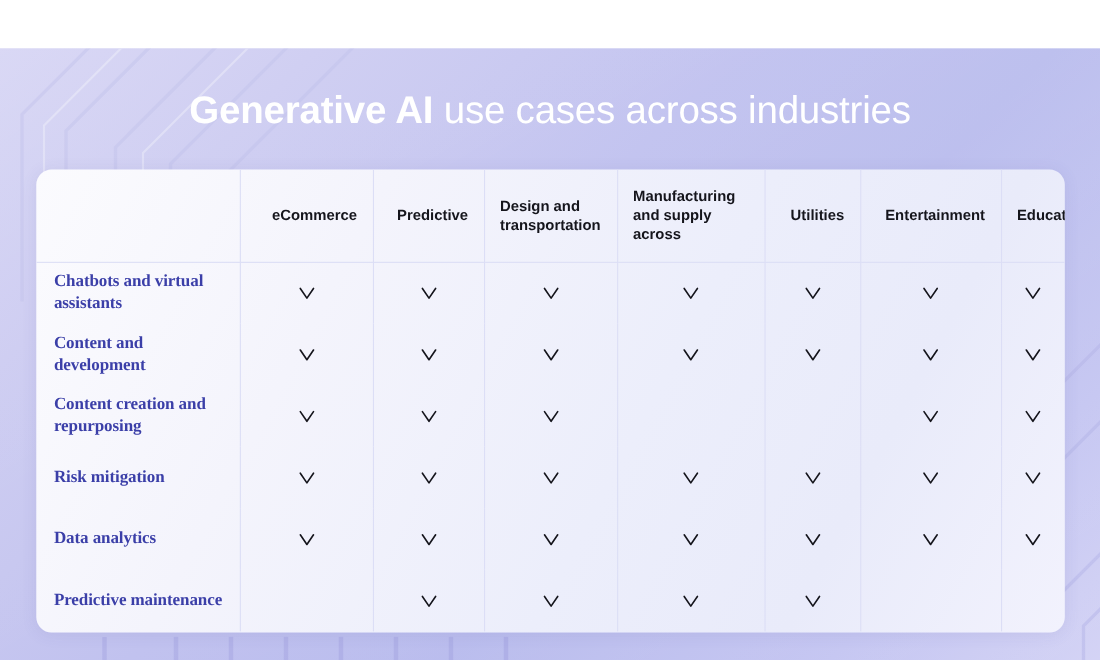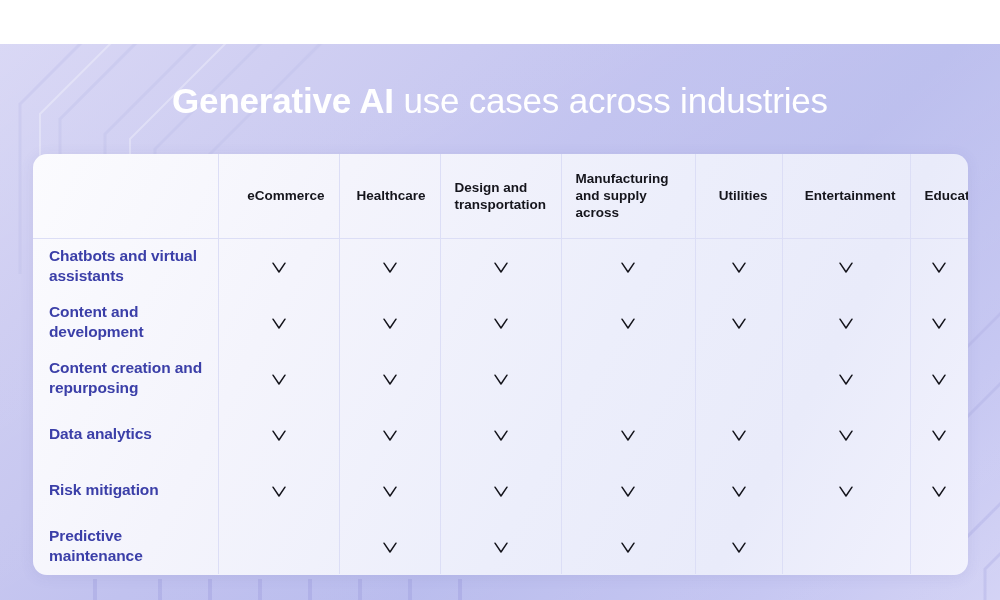--- a/index.html
+++ b/index.html
@@ -87,20 +87,21 @@
     border-right:1px solid #dcdef6;
   }
   table.matrix thead th:last-child { border-right:none; }
   table.matrix thead th.wrap2 { text-align:left; }
 
   table.matrix tbody td {
     height:56px;
     vertical-align:middle;
     border-right:1px solid #dcdef6;
     font-size:15px;
+    font-family:Liberation Serif, serif;
   }
   table.matrix tbody td:last-child { border-right:none; }
 
   table.matrix tbody td.rowlabel {
     text-align:left;
     padding:4px 14px 4px 16px;
     font-size:15.5px;
     font-weight:bold;
     color:#3b3fa8;
     line-height:20px;
@@ -187,21 +188,21 @@
           <col class="c-2">
         <col class="c-3">
           <col class="c-4">
           <col class="c-5">
           <col class="c-6">
       </colgroup>
       <thead>
         <tr>
           <th class="label-head"></th>
         <th>eCommerce</th>
-            <th>Healthcare</th>
+            <th>Predictive</th>
             <th class="wrap2">Design and transportation</th>
             <th class="wrap2">Manufacturing and supply across</th>
             <th>Utilities</th>
             <th>Entertainment</th>
             <th>Education</th>
           </tr>
       </thead>
       <tbody>
           <tr>
             <td class="rowlabel">Chatbots and virtual assistants</td>
@@ -265,45 +266,45 @@
             <td class="cell"></td>
             <td class="cell"></td>
             <td class="cell"><span class="check"><svg viewBox="0 0 18 18" width="18" height="18">
                   <path d="M3 5.2 L9 14 L15 5.2" fill="none" stroke="#15151c" stroke-width="1.5" stroke-linecap="round" stroke-linejoin="round"></path>
                 </svg></span></td>
             <td class="cell"><span class="check"><svg viewBox="0 0 18 18" width="18" height="18">
                   <path d="M3 5.2 L9 14 L15 5.2" fill="none" stroke="#15151c" stroke-width="1.5" stroke-linecap="round" stroke-linejoin="round"></path>
                 </svg></span></td>
           </tr>
           <tr>
+            <td class="rowlabel">Risk mitigation</td>
+            <td class="cell"><span class="check"><svg viewBox="0 0 18 18" width="18" height="18">
+                  <path d="M3 5.2 L9 14 L15 5.2" fill="none" stroke="#15151c" stroke-width="1.5" stroke-linecap="round" stroke-linejoin="round"></path>
+                </svg></span></td>
+            <td class="cell"><span class="check"><svg viewBox="0 0 18 18" width="18" height="18">
+                  <path d="M3 5.2 L9 14 L15 5.2" fill="none" stroke="#15151c" stroke-width="1.5" stroke-linecap="round" stroke-linejoin="round"></path>
+                </svg></span></td>
+            <td class="cell"><span class="check"><svg viewBox="0 0 18 18" width="18" height="18">
+                  <path d="M3 5.2 L9 14 L15 5.2" fill="none" stroke="#15151c" stroke-width="1.5" stroke-linecap="round" stroke-linejoin="round"></path>
+                </svg></span></td>
+            <td class="cell"><span class="check"><svg viewBox="0 0 18 18" width="18" height="18">
+                  <path d="M3 5.2 L9 14 L15 5.2" fill="none" stroke="#15151c" stroke-width="1.5" stroke-linecap="round" stroke-linejoin="round"></path>
+                </svg></span></td>
+            <td class="cell"><span class="check"><svg viewBox="0 0 18 18" width="18" height="18">
+                  <path d="M3 5.2 L9 14 L15 5.2" fill="none" stroke="#15151c" stroke-width="1.5" stroke-linecap="round" stroke-linejoin="round"></path>
+                </svg></span></td>
+            <td class="cell"><span class="check"><svg viewBox="0 0 18 18" width="18" height="18">
+                  <path d="M3 5.2 L9 14 L15 5.2" fill="none" stroke="#15151c" stroke-width="1.5" stroke-linecap="round" stroke-linejoin="round"></path>
+                </svg></span></td>
+            <td class="cell"><span class="check"><svg viewBox="0 0 18 18" width="18" height="18">
+                  <path d="M3 5.2 L9 14 L15 5.2" fill="none" stroke="#15151c" stroke-width="1.5" stroke-linecap="round" stroke-linejoin="round"></path>
+                </svg></span></td>
+          </tr>
+          <tr>
             <td class="rowlabel">Data analytics</td>
-            <td class="cell"><span class="check"><svg viewBox="0 0 18 18" width="18" height="18">
-                  <path d="M3 5.2 L9 14 L15 5.2" fill="none" stroke="#15151c" stroke-width="1.5" stroke-linecap="round" stroke-linejoin="round"></path>
-                </svg></span></td>
-            <td class="cell"><span class="check"><svg viewBox="0 0 18 18" width="18" height="18">
-                  <path d="M3 5.2 L9 14 L15 5.2" fill="none" stroke="#15151c" stroke-width="1.5" stroke-linecap="round" stroke-linejoin="round"></path>
-                </svg></span></td>
-            <td class="cell"><span class="check"><svg viewBox="0 0 18 18" width="18" height="18">
-                  <path d="M3 5.2 L9 14 L15 5.2" fill="none" stroke="#15151c" stroke-width="1.5" stroke-linecap="round" stroke-linejoin="round"></path>
-                </svg></span></td>
-            <td class="cell"><span class="check"><svg viewBox="0 0 18 18" width="18" height="18">
-                  <path d="M3 5.2 L9 14 L15 5.2" fill="none" stroke="#15151c" stroke-width="1.5" stroke-linecap="round" stroke-linejoin="round"></path>
-                </svg></span></td>
-            <td class="cell"><span class="check"><svg viewBox="0 0 18 18" width="18" height="18">
-                  <path d="M3 5.2 L9 14 L15 5.2" fill="none" stroke="#15151c" stroke-width="1.5" stroke-linecap="round" stroke-linejoin="round"></path>
-                </svg></span></td>
-            <td class="cell"><span class="check"><svg viewBox="0 0 18 18" width="18" height="18">
-                  <path d="M3 5.2 L9 14 L15 5.2" fill="none" stroke="#15151c" stroke-width="1.5" stroke-linecap="round" stroke-linejoin="round"></path>
-                </svg></span></td>
-            <td class="cell"><span class="check"><svg viewBox="0 0 18 18" width="18" height="18">
-                  <path d="M3 5.2 L9 14 L15 5.2" fill="none" stroke="#15151c" stroke-width="1.5" stroke-linecap="round" stroke-linejoin="round"></path>
-                </svg></span></td>
-          </tr>
-          <tr>
-            <td class="rowlabel">Risk mitigation</td>
             <td class="cell"><span class="check"><svg viewBox="0 0 18 18" width="18" height="18">
                   <path d="M3 5.2 L9 14 L15 5.2" fill="none" stroke="#15151c" stroke-width="1.5" stroke-linecap="round" stroke-linejoin="round"></path>
                 </svg></span></td>
             <td class="cell"><span class="check"><svg viewBox="0 0 18 18" width="18" height="18">
                   <path d="M3 5.2 L9 14 L15 5.2" fill="none" stroke="#15151c" stroke-width="1.5" stroke-linecap="round" stroke-linejoin="round"></path>
                 </svg></span></td>
             <td class="cell"><span class="check"><svg viewBox="0 0 18 18" width="18" height="18">
                   <path d="M3 5.2 L9 14 L15 5.2" fill="none" stroke="#15151c" stroke-width="1.5" stroke-linecap="round" stroke-linejoin="round"></path>
                 </svg></span></td>
             <td class="cell"><span class="check"><svg viewBox="0 0 18 18" width="18" height="18">

